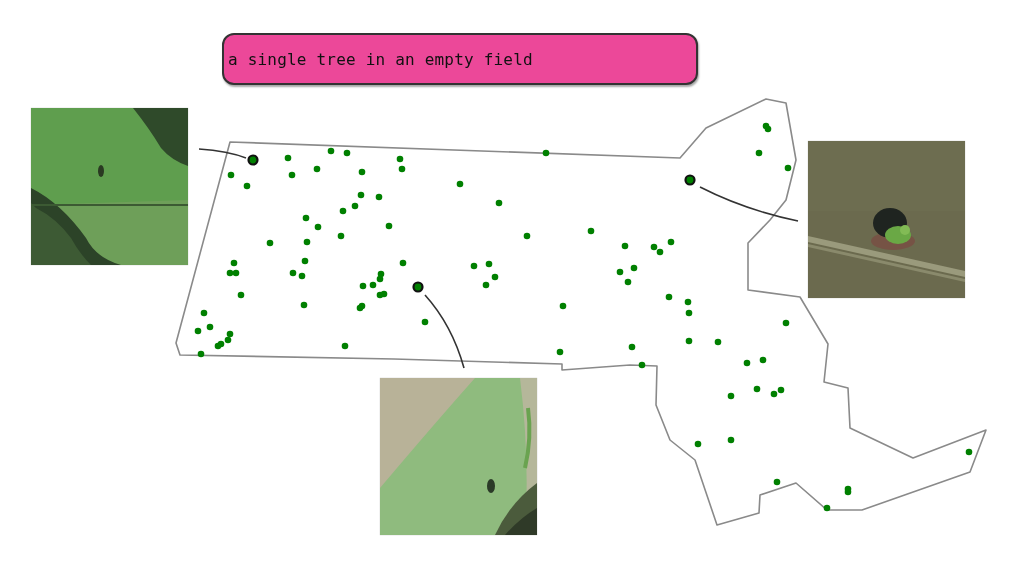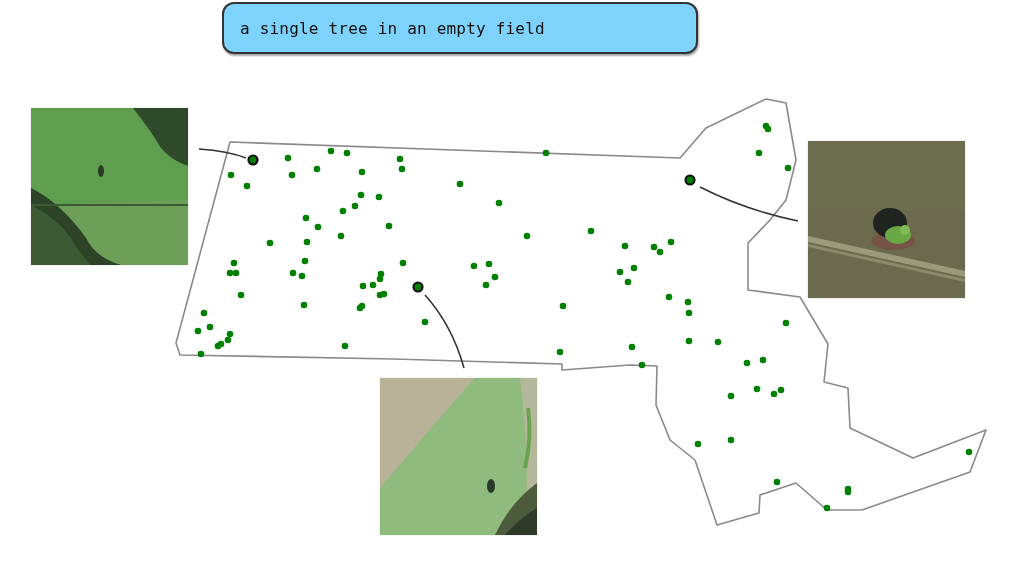--- a/index.html
+++ b/index.html
@@ -10,31 +10,31 @@
     body {
       width: 1024px;
       height: 574px;
       position: relative;
       overflow: hidden;
       font-family: "DejaVu Sans Mono", monospace;
     }
     .query-box {
       position: absolute;
       left: 222px;
-      top: 2px;
+      top: 33px;
       width: 476px;
       height: 52px;
       border: 2px solid #333;
       border-radius: 12px;
       box-shadow: 1px 2px 2px rgba(0,0,0,0.35);
       box-sizing: border-box;
-      background: #7dd3fc;
+      background: #ec4899;
       display: flex;
       align-items: center;
-      padding-left: 16px;
+      padding-left: 4px;
     }
     .query-text {
       font-family: "DejaVu Sans Mono", monospace;
       font-size: 16px;
       color: #111;
       letter-spacing: 0.2px;
       white-space: pre;
     }
     #map-svg {
       position: absolute;

